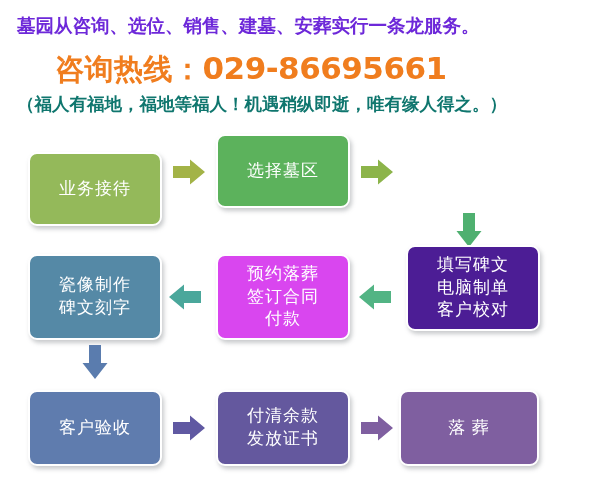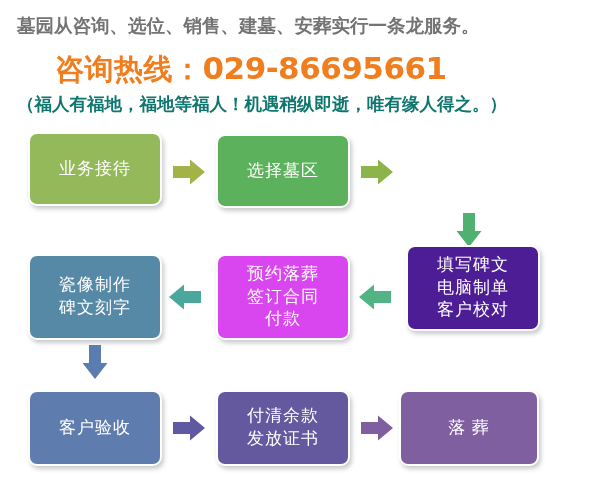--- a/index.html
+++ b/index.html
@@ -92,32 +92,32 @@
   
   .arrow {
     position: absolute;
   }
   .arrow svg { display: block; }
 </style>
 </head>
 <body>
 
 <div id="header">
-  <div class="headline" style="color: #737373;">墓园从咨询、选位、销售、建墓、安葬实行一条龙服务。</div>
+  <div class="headline" style="color: #6d28d9;">墓园从咨询、选位、销售、建墓、安葬实行一条龙服务。</div>
 
   <div class="hotline" style="color: rgb(240, 125, 30); margin-left: 39px;">
     <span>咨询热线：</span><span class="hl-num">029-86695661</span>
   </div>
 
   <div class="subline" style="color: #0f766e;">（福人有福地，福地等福人！机遇稍纵即逝，唯有缘人得之。）</div>
 </div>
 
 <div id="flow">
 
-  <div class="node" id="node-n1" style="left: 28px; top: 4px; width: 134px; height: 74px; background-color: rgb(148, 185, 90);">
+  <div class="node" id="node-n1" style="left: 28px; top: 24px; width: 134px; height: 74px; background-color: rgb(148, 185, 90);">
     <span class="label">业务接待</span>
   </div>
 
   <div class="arrow" style="left:172px; top:30px; width:34px; height:28px;">
     <svg width="34" height="28" viewBox="0 0 34 28">
       <path d="M1,8 L18,8 L18,1.5 L33,14 L18,26.5 L18,20 L1,20 Z" fill="#a3b347"></path>
     </svg>
   </div>
 
   <div class="node" id="node-n2" style="left: 216px; top: 6px; width: 134px; height: 74px; background-color: rgb(92, 178, 92);">

